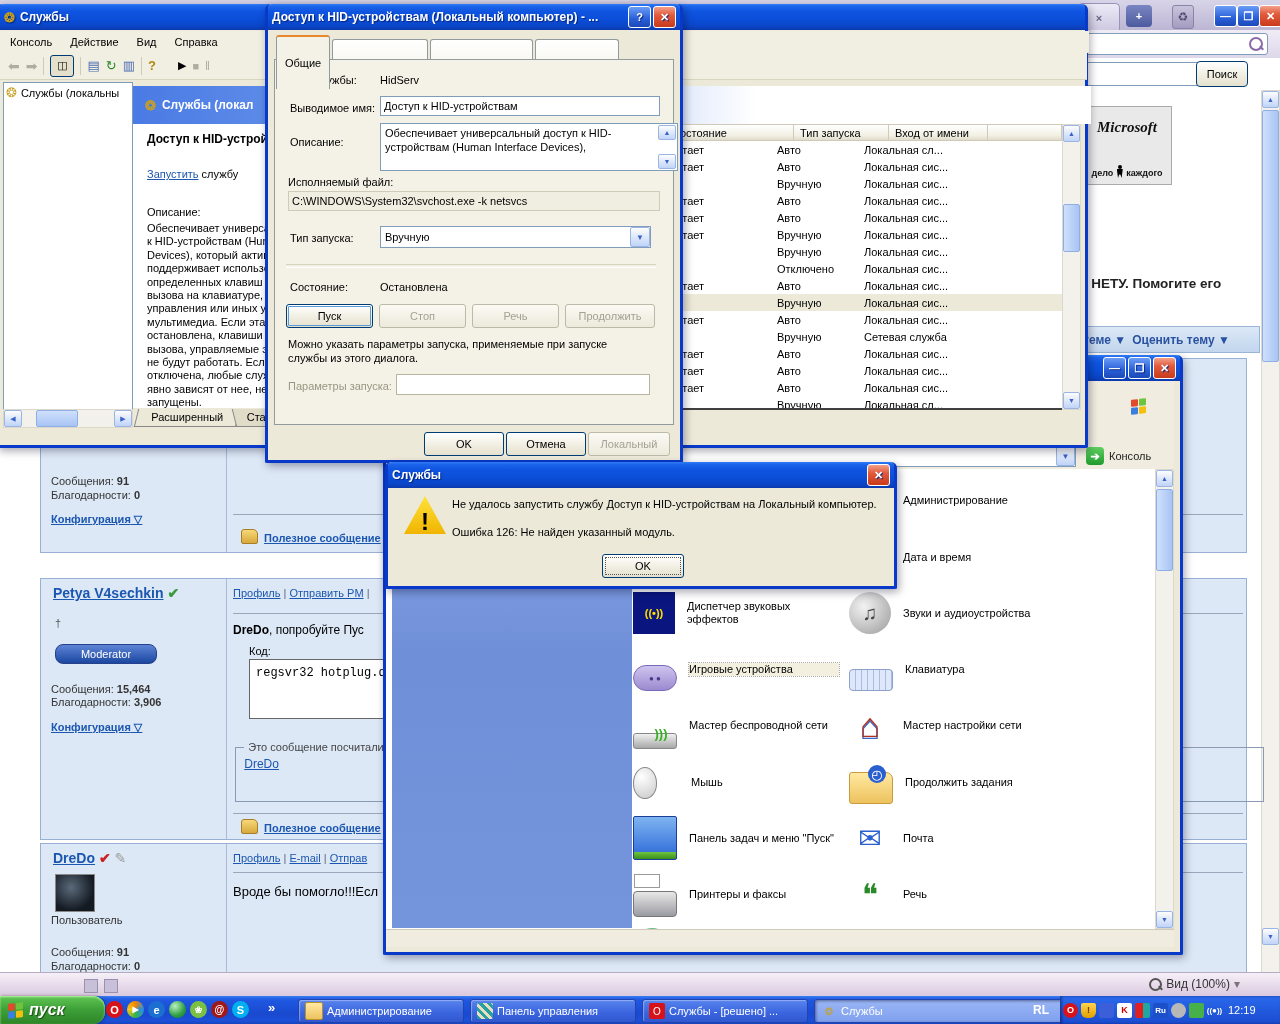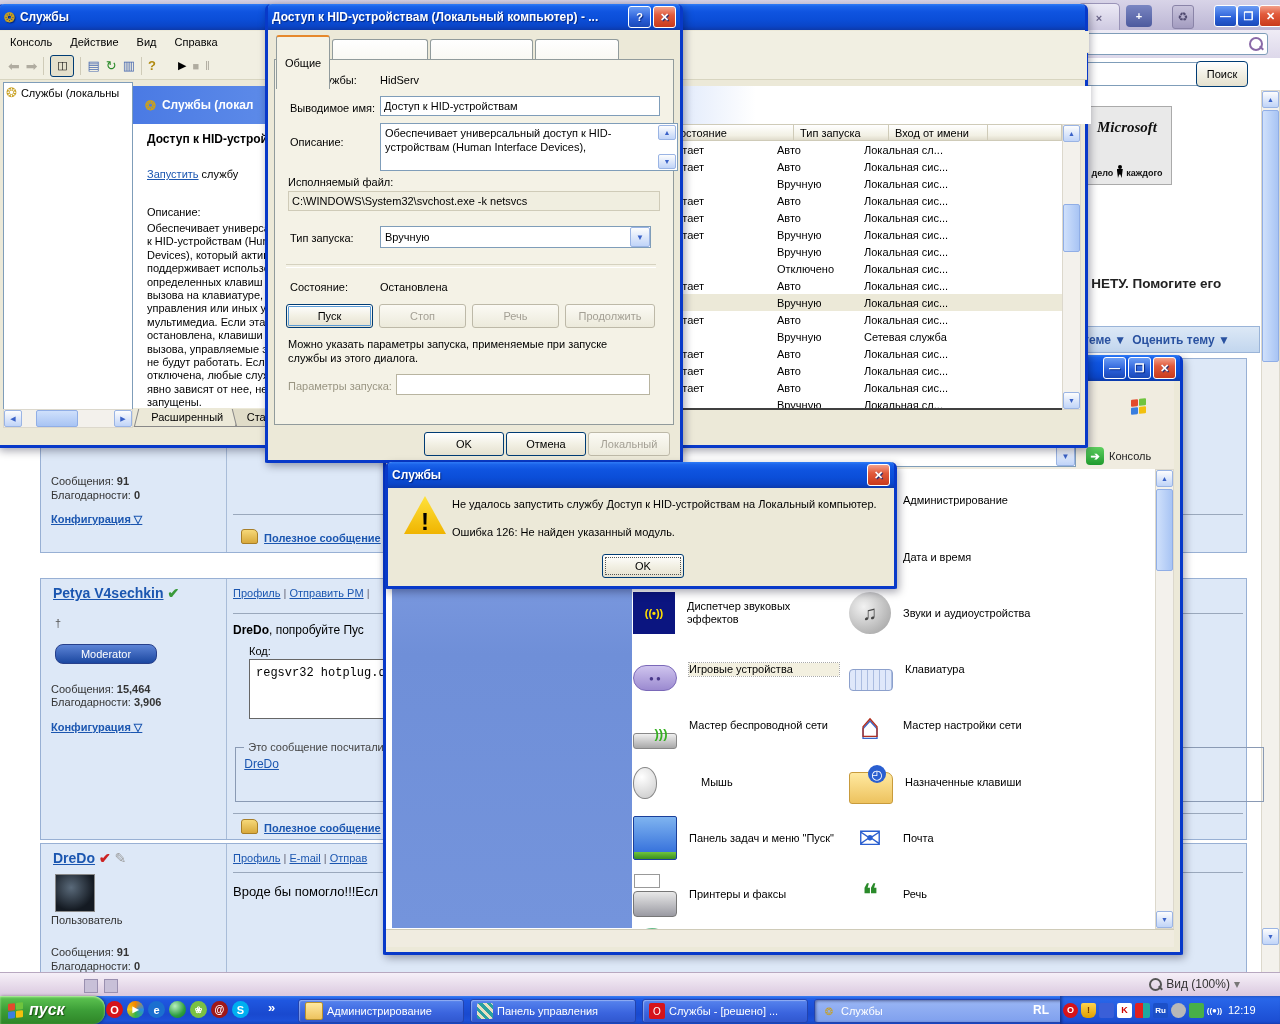--- a/index.html
+++ b/index.html
@@ -309,27 +309,27 @@
             <span style="width: 150px; line-height: 13px; color: rgb(0, 0, 0);">Клавиатура</span>
           </div>
           <div style="position: absolute; left: 2px; top: 230px; width: 215px; height: 52px; display: flex; align-items: center; gap: 12px;">
             <span class="cpi wireless-icon"></span>
             <span style="width: 150px; line-height: 13px; color: rgb(0, 0, 0);">Мастер беспроводной сети</span>
           </div>
           <div style="position: absolute; left: 218px; top: 230px; width: 215px; height: 52px; display: flex; align-items: center; gap: 12px;">
             <span class="cpi home-network-icon"></span>
             <span style="width: 150px; line-height: 13px; color: rgb(0, 0, 0);">Мастер настройки сети</span>
           </div>
-          <div style="position: absolute; left: 2px; top: 287px; width: 215px; height: 52px; display: flex; align-items: center; gap: 26px;">
+          <div style="position: absolute; left: 2px; top: 287px; width: 215px; height: 52px; display: flex; align-items: center; gap: 16px;">
             <span class="cpi mouse-icon"></span>
             <span style="width: 150px; line-height: 13px; color: rgb(0, 0, 0);">Мышь</span>
           </div>
           <div style="position: absolute; left: 218px; top: 287px; width: 215px; height: 52px; display: flex; align-items: center; gap: 12px;">
             <span class="cpi scheduled-tasks-icon fold"></span>
-            <span style="width: 150px; line-height: 13px; color: rgb(0, 0, 0);">Назначенные клавиши</span>
+            <span style="width: 150px; line-height: 13px; color: rgb(0, 0, 0);">Продолжить задания</span>
           </div>
           <div style="position: absolute; left: 2px; top: 343px; width: 215px; height: 52px; display: flex; align-items: center; gap: 12px;">
             <span class="cpi taskbar-icon"></span>
             <span style="width: 150px; line-height: 13px; color: rgb(0, 0, 0);">Панель задач и меню "Пуск"</span>
           </div>
           <div style="position: absolute; left: 218px; top: 343px; width: 215px; height: 52px; display: flex; align-items: center; gap: 12px;">
             <span class="cpi mail-icon"></span>
             <span style="width: 150px; line-height: 13px; color: rgb(0, 0, 0);">Почта</span>
           </div>
           <div style="position: absolute; left: 2px; top: 399px; width: 215px; height: 52px; display: flex; align-items: center; gap: 12px;">

